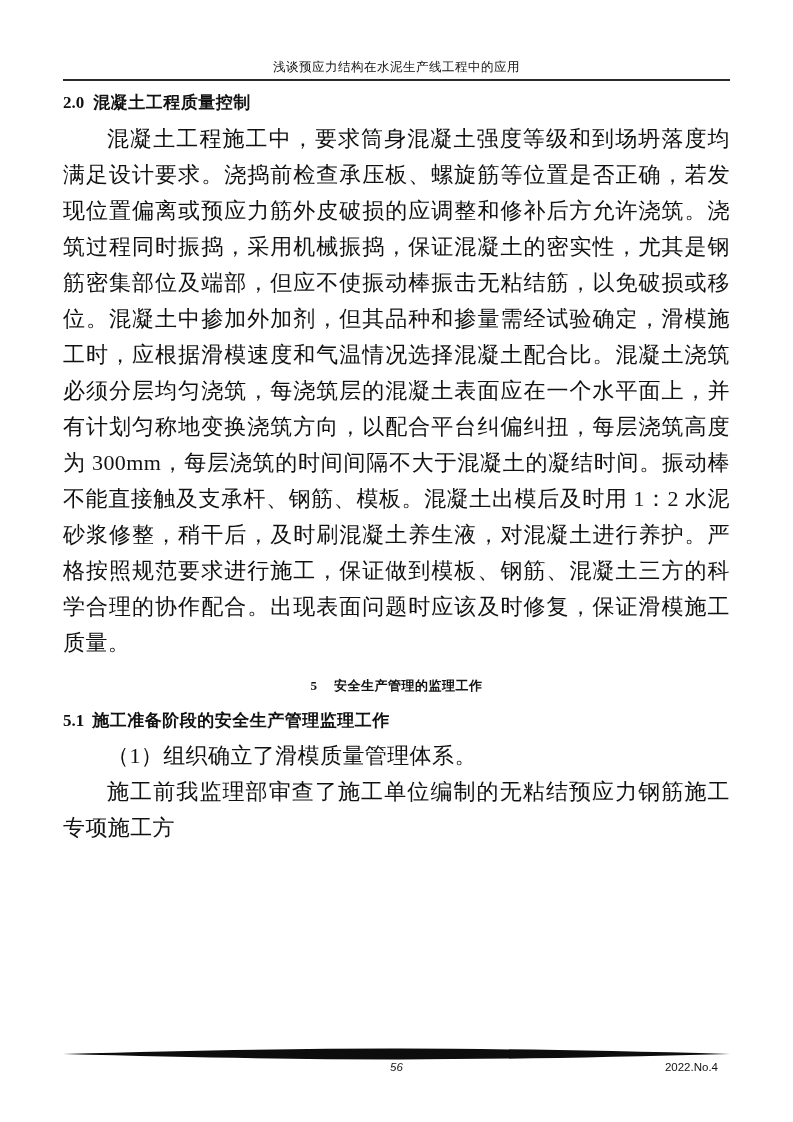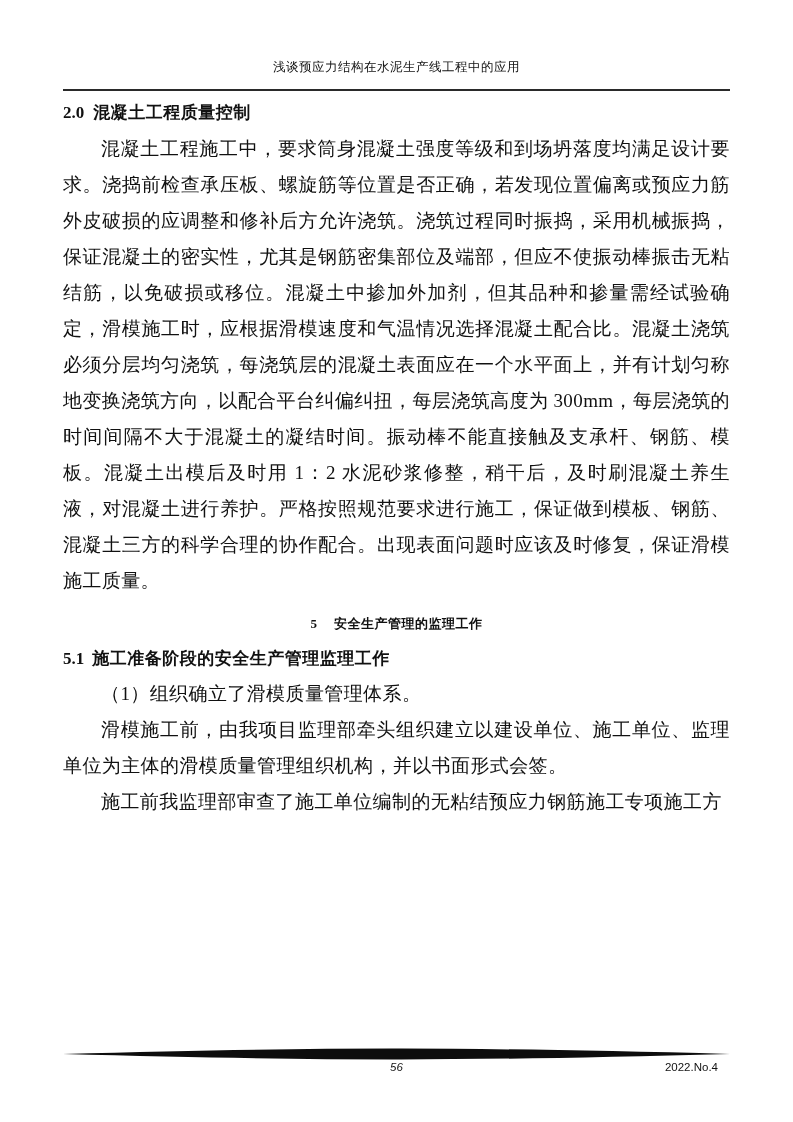--- a/index.html
+++ b/index.html
@@ -16,34 +16,34 @@
   .content {
     position: absolute;
     left: 63px;
     top: 55px;
     width: 667px;
   }
   .running-title {
     text-align: center;
     font-size: 12.5px;
     line-height: 24px;
-    padding-bottom: 10px;
+    padding-bottom: 0;
     border-bottom: 2px solid #2a2a2a;
     letter-spacing: 0.5px;
   }
   .h-44 {
     font-size: 17px;
     font-weight: bold;
     margin: 9px 0 0 0;
     line-height: 26px;
     letter-spacing: 0.5px;
   }
   .h-44 .h-num { margin-right: 9px; letter-spacing: 0; }
   .body-p {
-    font-size: 19px;
+    font-size: 22px;
     line-height: 36px;
     text-align: justify;
     text-indent: 2em;
     margin: 0;
     letter-spacing: 0.4px;
   }
   .p-first { margin-top: 5px; }
   .h-5 {
     font-size: 13px;
     font-weight: bold;
@@ -107,21 +107,20 @@
     <h1 class="h-5">
       <span class="h-num">5</span><span>安全生产管理的监理工作</span>
     </h1>
 
     <h2 class="h-51">
       <span class="h-num">5.1</span><span>施工准备阶段的安全生产管理监理工作</span>
     </h2>
 
     <p class="body-p">（1）组织确立了滑模质量管理体系。</p>
 
-    <p class="body-p">滑模施工前，由我项目监理部牵头组织建立以建设单位、施工单位、监理单位为主体的滑模质量管理组织机构，并以书面形式会签。</p>
 
 
     <p class="body-p">施工前我监理部审查了施工单位编制的无粘结预应力钢筋施工专项施工方</p>
   </div>
 
   <div class="footer">
     <svg class="footer-bar" viewBox="0 0 660 12" preserveAspectRatio="none" width="660" height="12">
       <path d="M0 6 Q 200 0.5, 330 0.6 Q 460 0.5, 660 6 Q 460 11.5, 330 11.4 Q 200 11.5, 0 6 Z" fill="#0d0d0d"></path>
     </svg>
     <div class="footer-row">

